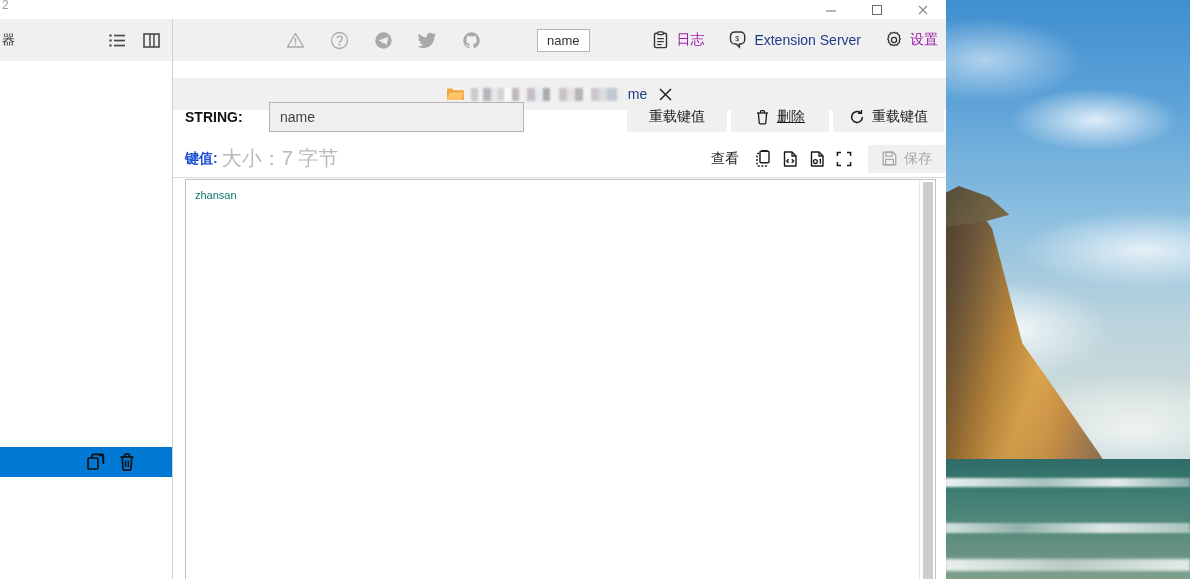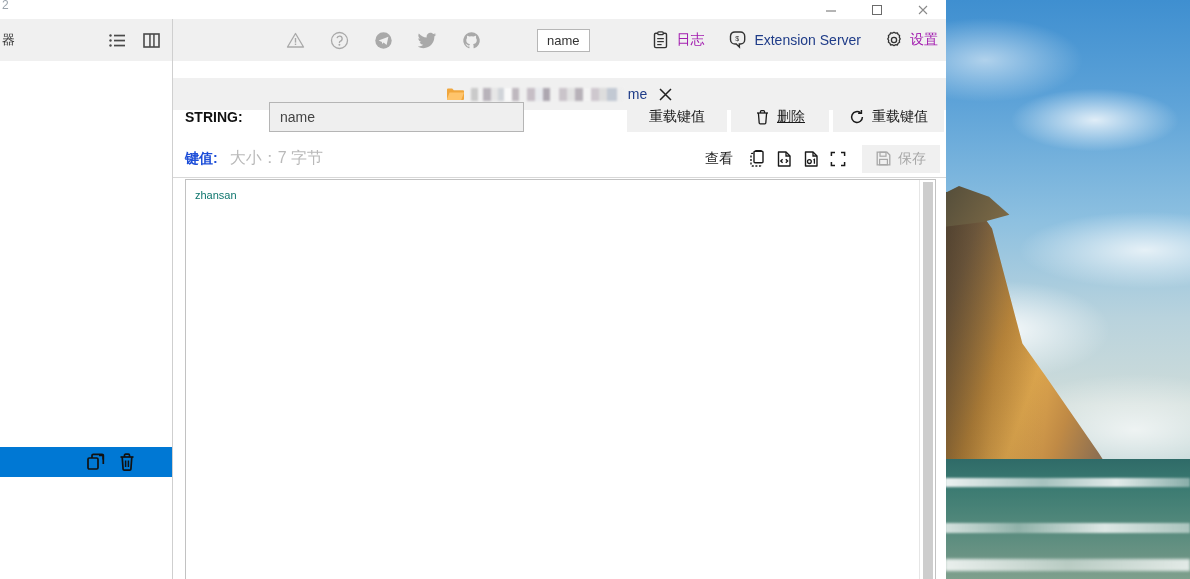--- a/index.html
+++ b/index.html
@@ -156,22 +156,22 @@
   .btn.ttl{color:#1f3c88;min-width:100px;}
   .btn.rename{min-width:100px;}
   .btn.del{min-width:98px;text-decoration:underline;}
   .btn.reload{min-width:110px;}
 
   .valuebar{
     position:absolute;left:0;top:79px;width:773px;height:38px;display:flex;align-items:center;
     padding-left:12px;box-sizing:border-box;border-bottom:1px solid #d8d8d8;
   }
   .vb-label{font-size:14px;font-weight:bold;color:#1d4ed8;}
-  .vb-size{font-size:16px;color:#b9b9b9;margin-left:12px;}
-  .vb-right{margin-left:auto;display:flex;align-items:center;gap:8px;padding-right:6px;}
+  .vb-size{font-size:20px;color:#b9b9b9;margin-left:4px;}
+  .vb-right{margin-left:auto;display:flex;align-items:center;gap:8px;}
   .vb-view{font-size:14px;color:#1a1a1a;}
   .select{
     width:130px;height:28px;background:#f0f0f0;display:flex;align-items:center;
     padding:0 6px 0 10px;font-size:14px;color:#1a1a1a;box-sizing:border-box;justify-content:space-between;
   }
   .icon-group{display:flex;align-items:center;gap:10px;padding:0 8px;color:#1a1a1a;}
   .save-btn{
     height:28px;background:#f0f0f0;display:flex;align-items:center;gap:7px;padding:0 14px;
     font-size:14px;color:#a7a7a7;box-sizing:border-box;
   }

